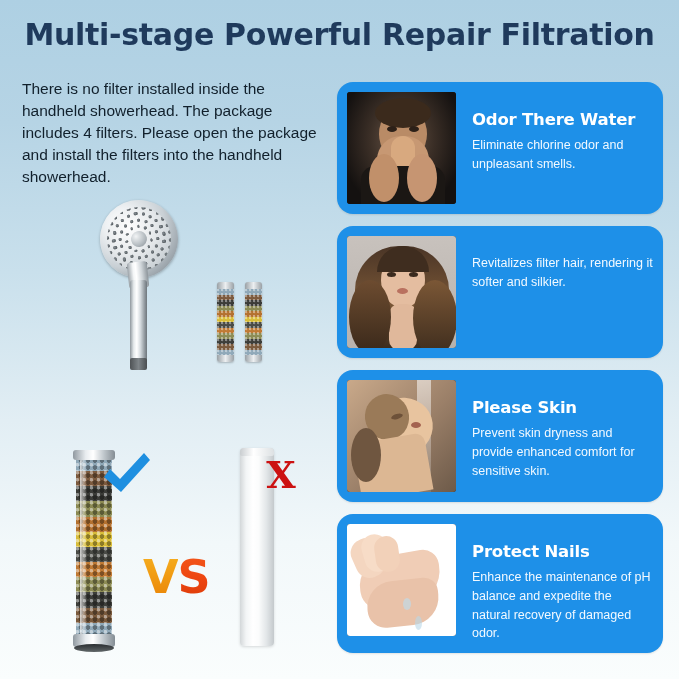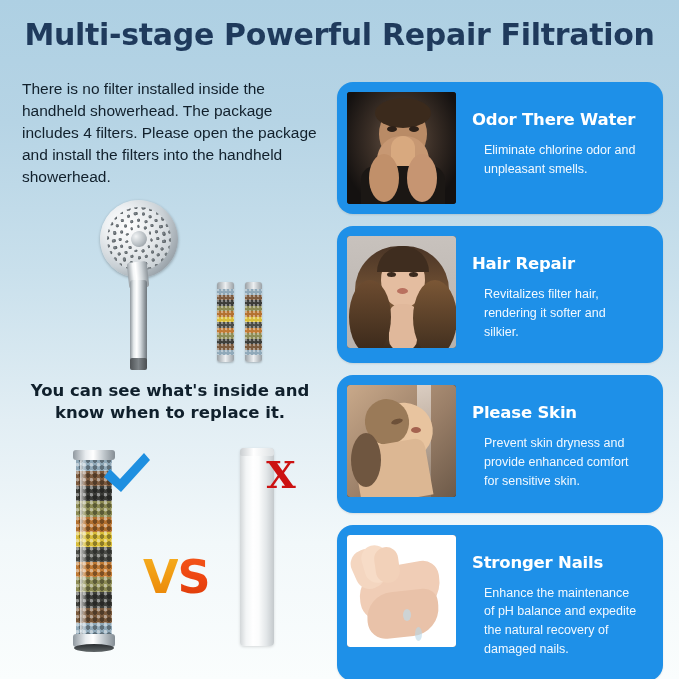--- a/index.html
+++ b/index.html
@@ -152,21 +152,21 @@
   .card .thumb{
     width:109px;height:112px;flex:0 0 109px;border-radius:3px;overflow:hidden;
     position:relative;background:#222;
   }
   .card .body{padding-left:16px;padding-top:18px;flex:1;min-width:0;}
   .card h3{
     margin:0 0 7px 0;font-size:16.5px;font-weight:bold;color:#ffffff;
     font-family:"DejaVu Sans","Liberation Sans",sans-serif;letter-spacing:-0.2px;
   }
   .card p{
-    margin:12px;font-size:12.5px;line-height:1.5;color:#f2f9ff;
+    margin:0;font-size:12.5px;line-height:1.5;color:#f2f9ff;
   }
 
   
   .ph{position:absolute;inset:0;}
   .ph .el{position:absolute;}
 
   
   .p1{background:radial-gradient(ellipse at 50% 42%, #6b5748 0%, #3a2e26 42%, #141110 80%);}
   
   .p2{background:linear-gradient(to bottom,#c8c2bd,#b8b2ad);}
@@ -304,21 +304,20 @@
             <div style="height: 5.5px; background: radial-gradient(circle at 30% 30%, rgba(255, 255, 255, 0.4) 0px, rgba(255, 255, 255, 0.4) 1px, transparent 1.4px) 0px 0px / 4px 4px, rgb(192, 122, 53);"></div>
             <div style="height: 5.5px; background: radial-gradient(circle at 30% 30%, rgba(255, 255, 255, 0.4) 0px, rgba(255, 255, 255, 0.4) 1px, transparent 1.4px) 0px 0px / 4px 4px, rgb(141, 140, 85);"></div>
             <div style="height: 5.5px; background: radial-gradient(circle at 30% 30%, rgba(255, 255, 255, 0.4) 0px, rgba(255, 255, 255, 0.4) 1px, transparent 1.4px) 0px 0px / 4px 4px, rgb(61, 62, 58);"></div>
             <div style="height: 5.5px; background: radial-gradient(circle at 30% 30%, rgba(255, 255, 255, 0.4) 0px, rgba(255, 255, 255, 0.4) 1px, transparent 1.4px) 0px 0px / 4px 4px, rgb(122, 90, 61);"></div>
             <div style="height: 5.5px; background: radial-gradient(circle at 30% 30%, rgba(255, 255, 255, 0.4) 0px, rgba(255, 255, 255, 0.4) 1px, transparent 1.4px) 0px 0px / 4px 4px, rgb(144, 169, 185);"></div>
           </div>
         <div class="cap b"></div>
       </div>
     </div>
 
-    <div class="mid-head">You can see what's inside and know when to replace it.</div>
 
     <div class="compare">
 
       <div class="tube-good">
         <div class="body" id="goodBody">
             <div class="layer" style="height: 15.1667px; background: radial-gradient(circle at 20% 25%, rgba(255, 255, 255, 0.45) 0px, rgba(255, 255, 255, 0.45) 1.5px, transparent 2px) 0px 0px / 7px 7px, radial-gradient(circle at 70% 65%, rgba(0, 0, 0, 0.35) 0px, rgba(0, 0, 0, 0.35) 2px, transparent 2.5px) 0px 0px / 7px 7px, rgb(143, 168, 184);"></div>
             <div class="layer" style="height: 15.1667px; background: radial-gradient(circle at 20% 25%, rgba(255, 255, 255, 0.45) 0px, rgba(255, 255, 255, 0.45) 1.5px, transparent 2px) 0px 0px / 7px 7px, radial-gradient(circle at 70% 65%, rgba(0, 0, 0, 0.35) 0px, rgba(0, 0, 0, 0.35) 2px, transparent 2.5px) 0px 0px / 7px 7px, rgb(124, 90, 62);"></div>
             <div class="layer" style="height: 15.1667px; background: radial-gradient(circle at 20% 25%, rgba(255, 255, 255, 0.45) 0px, rgba(255, 255, 255, 0.45) 1.5px, transparent 2px) 0px 0px / 7px 7px, radial-gradient(circle at 70% 65%, rgba(0, 0, 0, 0.35) 0px, rgba(0, 0, 0, 0.35) 2px, transparent 2.5px) 0px 0px / 7px 7px, rgb(59, 60, 56);"></div>
             <div class="layer" style="height: 15.1667px; background: radial-gradient(circle at 20% 25%, rgba(255, 255, 255, 0.45) 0px, rgba(255, 255, 255, 0.45) 1.5px, transparent 2px) 0px 0px / 7px 7px, radial-gradient(circle at 70% 65%, rgba(0, 0, 0, 0.35) 0px, rgba(0, 0, 0, 0.35) 2px, transparent 2.5px) 0px 0px / 7px 7px, rgb(139, 138, 82);"></div>
             <div class="layer" style="height: 15.1667px; background: radial-gradient(circle at 20% 25%, rgba(255, 255, 255, 0.45) 0px, rgba(255, 255, 255, 0.45) 1.5px, transparent 2px) 0px 0px / 7px 7px, radial-gradient(circle at 70% 65%, rgba(0, 0, 0, 0.35) 0px, rgba(0, 0, 0, 0.35) 2px, transparent 2.5px) 0px 0px / 7px 7px, rgb(180, 113, 47);"></div>
@@ -385,21 +384,20 @@
           <div class="el" style="left:30px;top:10px;width:52px;height:26px;background:#3f2d1f;border-radius:26px 26px 0 0;"></div>
           <div class="el oval" style="left:40px;top:36px;width:9px;height:5px;background:#3a2a1e;"></div>
           <div class="el oval" style="left:62px;top:36px;width:9px;height:5px;background:#3a2a1e;"></div>
           <div class="el oval" style="left:50px;top:52px;width:11px;height:6px;background:#b9715f;"></div>
           <div class="el" style="left:42px;top:68px;width:28px;height:46px;background:#e0b89b;border-radius:10px;"></div>
           <div class="el oval" style="left:2px;top:44px;width:42px;height:74px;background:linear-gradient(to bottom,#6d4c30,#39281a);"></div>
           <div class="el oval" style="left:66px;top:44px;width:44px;height:76px;background:linear-gradient(to bottom,#7b5736,#3d2c1d);"></div>
         </div>
       </div>
       <div class="body">
-        <h3>Hair Repair</h3>
         <p>Revitalizes filter hair, rendering it softer and silkier.</p>
       </div>
     </div>
 
     <div class="card">
       <div class="thumb">
         <div class="ph p3">
           <div class="el" style="left:70px;top:0;width:14px;height:112px;background:linear-gradient(to bottom,rgba(255,255,255,.55),rgba(255,255,255,.12));"></div>
           <div class="el oval" style="left:24px;top:18px;width:62px;height:58px;background:#e8c49f;transform:rotate(-18deg);"></div>
           <div class="el oval" style="left:18px;top:14px;width:44px;height:46px;background:#9a7a58;transform:rotate(-18deg);"></div>
@@ -421,19 +419,19 @@
           <div class="el" style="left:12px;top:30px;width:82px;height:52px;background:#f0cdb6;border-radius:30px 16px 34px 20px;transform:rotate(-10deg);"></div>
           <div class="el" style="left:6px;top:14px;width:30px;height:40px;background:#f4d6c0;border-radius:14px;transform:rotate(-24deg);"></div>
           <div class="el" style="left:16px;top:10px;width:26px;height:38px;background:#f7dcc7;border-radius:13px;transform:rotate(-16deg);"></div>
           <div class="el" style="left:28px;top:12px;width:24px;height:36px;background:#f2d1b9;border-radius:12px;transform:rotate(-8deg);"></div>
           <div class="el" style="left:20px;top:56px;width:72px;height:46px;background:#e9c2a9;border-radius:26px 14px 28px 18px;transform:rotate(-6deg);"></div>
           <div class="el oval" style="left:56px;top:74px;width:8px;height:12px;background:rgba(190,220,235,.65);"></div>
           <div class="el oval" style="left:68px;top:92px;width:7px;height:14px;background:rgba(185,215,232,.6);"></div>
         </div>
       </div>
       <div class="body">
-        <h3>Stronger Nails</h3>
-        <p>Enhance the maintenance of pH balance and expedite the natural recovery of damaged nails.</p>
+        <h3>Protect Nails</h3>
+        <p>Enhance the maintenance of pH balance and expedite the natural recovery of damaged odor.</p>
       </div>
     </div>
 
   </div>
 </div>
 
 </body></html>

